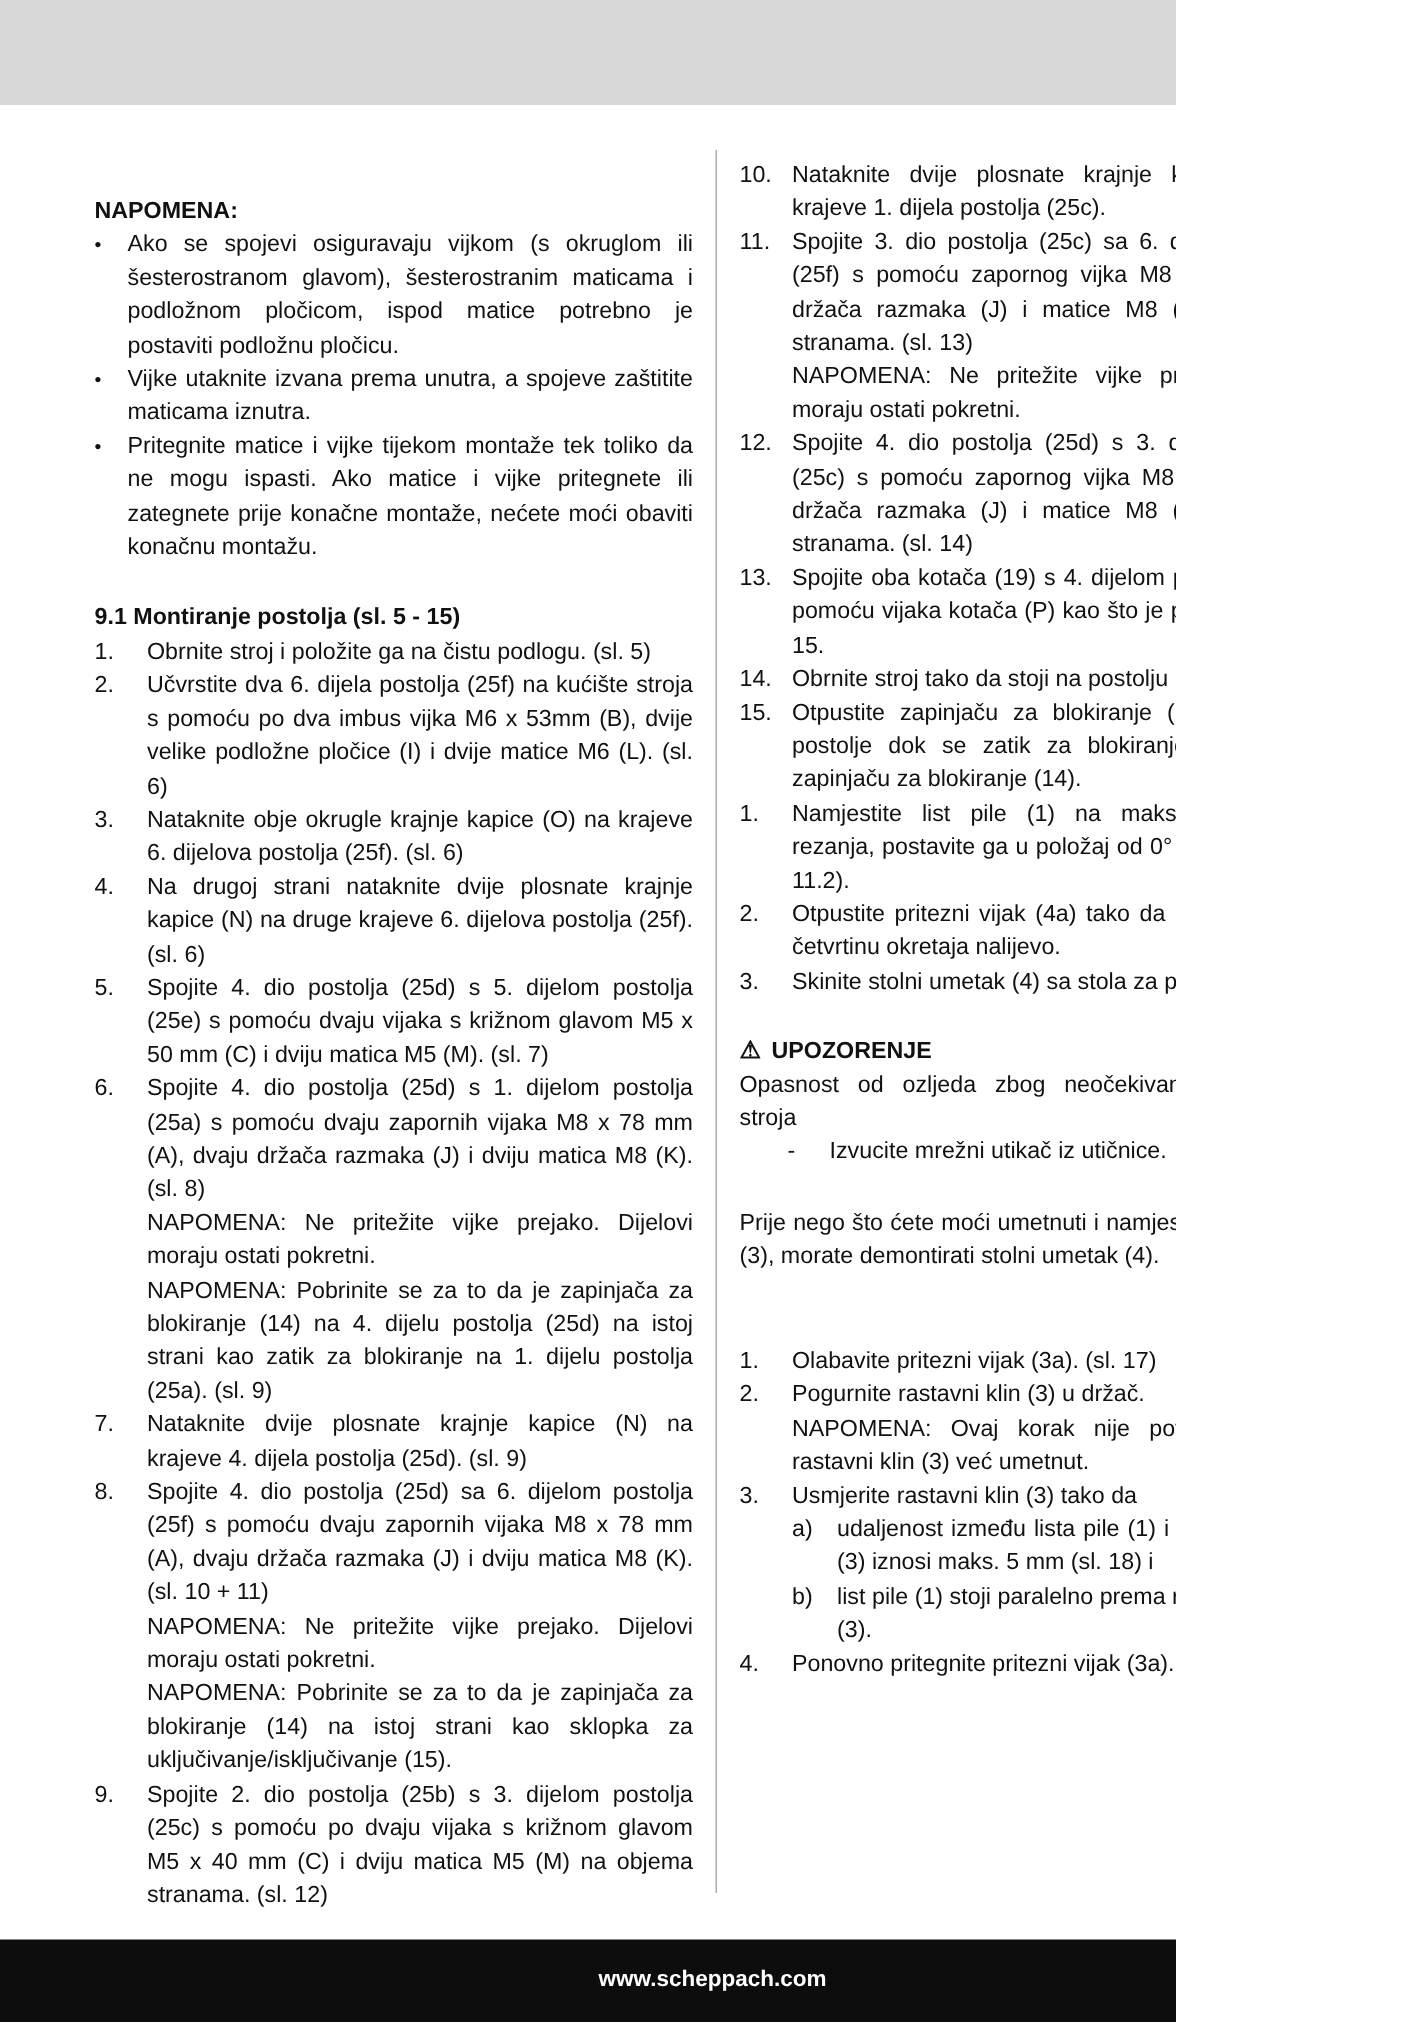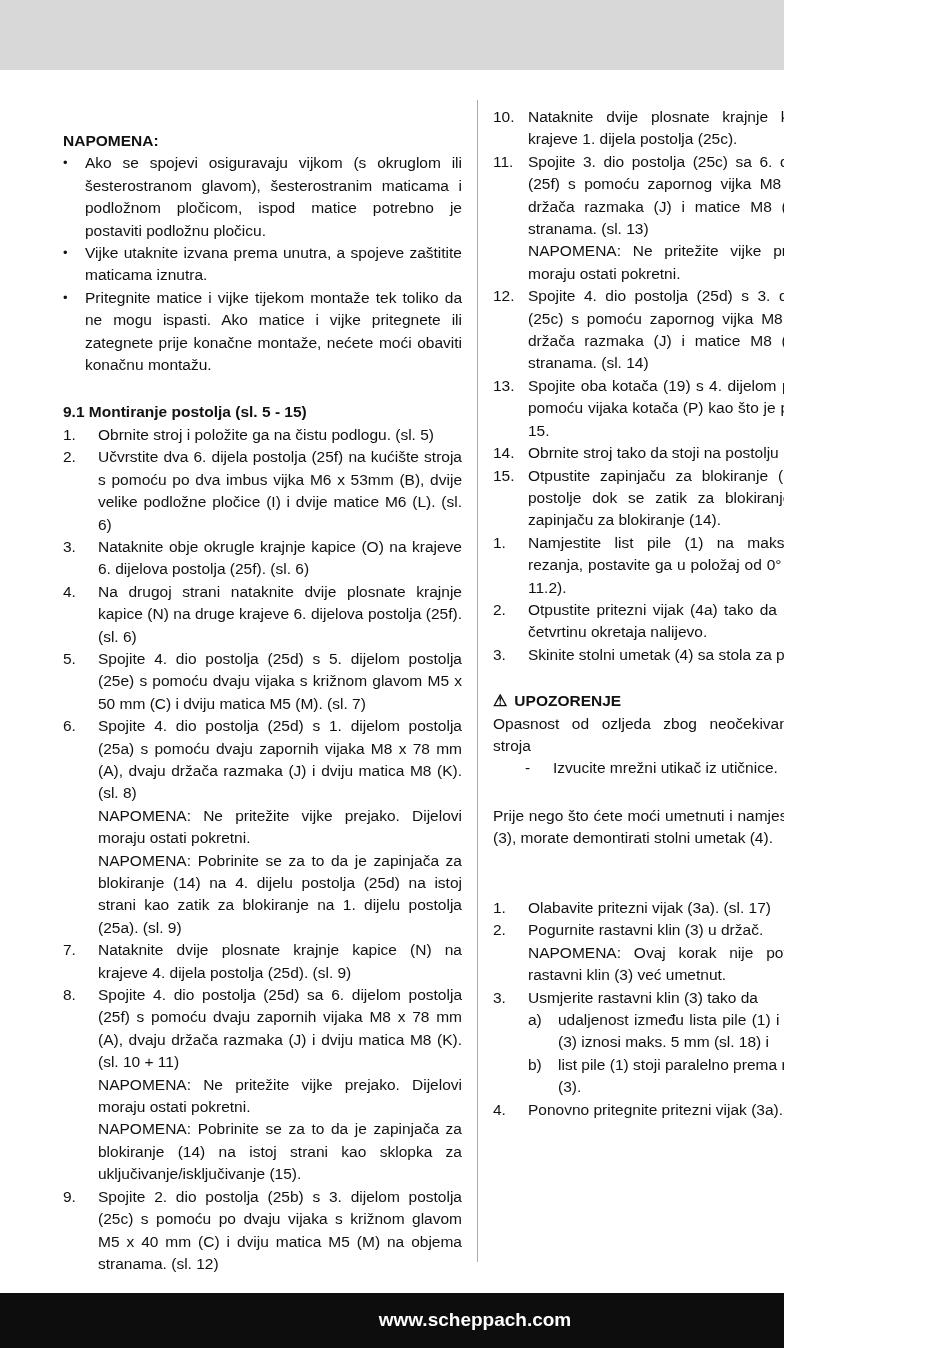--- a/index.html
+++ b/index.html
@@ -41,21 +41,21 @@
   .jtext{text-align:justify;}
   .sub-row{display:flex;align-items:flex-start;}
   .sub-label{flex:0 0 30px;width:30px;}
   .sub-text{flex:1;text-align:justify;min-width:0;}
   .dash-row{display:flex;align-items:flex-start;padding-left:32px;}
   .dash-marker{flex:0 0 28px;width:28px;}
   .footer-bar{
     position:absolute;left:0;bottom:0;width:950px;height:55px;background:var(--footer-bg);
     color:#ffffff;display:flex;align-items:center;justify-content:center;
   }
-  .footer-site{font-weight:bold;font-size:19px;}
+  .footer-site{font-weight:bold;font-size:15px;}
   .footer-page{position:absolute;right:63px;top:0;height:55px;display:flex;align-items:center;font-size:20px;}
   .footer-page .sep{margin:0 6px;font-weight:300;}
 </style>
 </head>
 <body>
 
 <div class="page">
   <div class="header-bar">
     <div class="logo-box">
       <span class="logo-text">scheppach</span>

